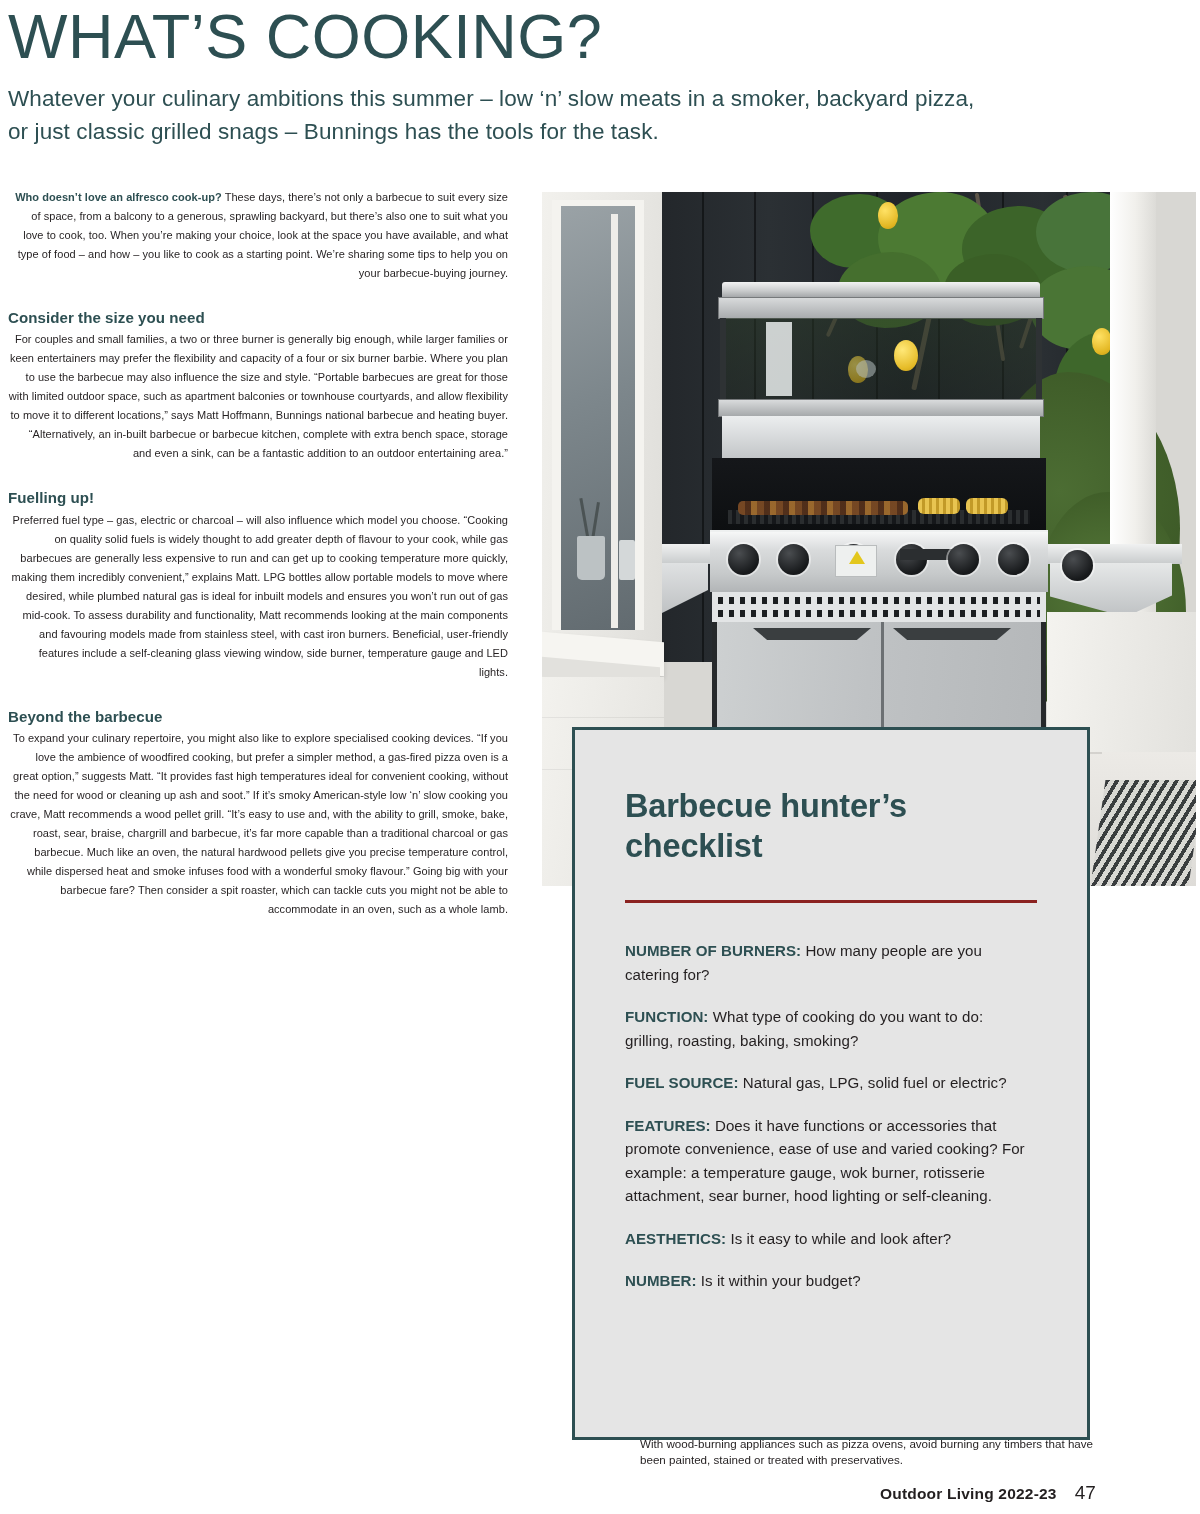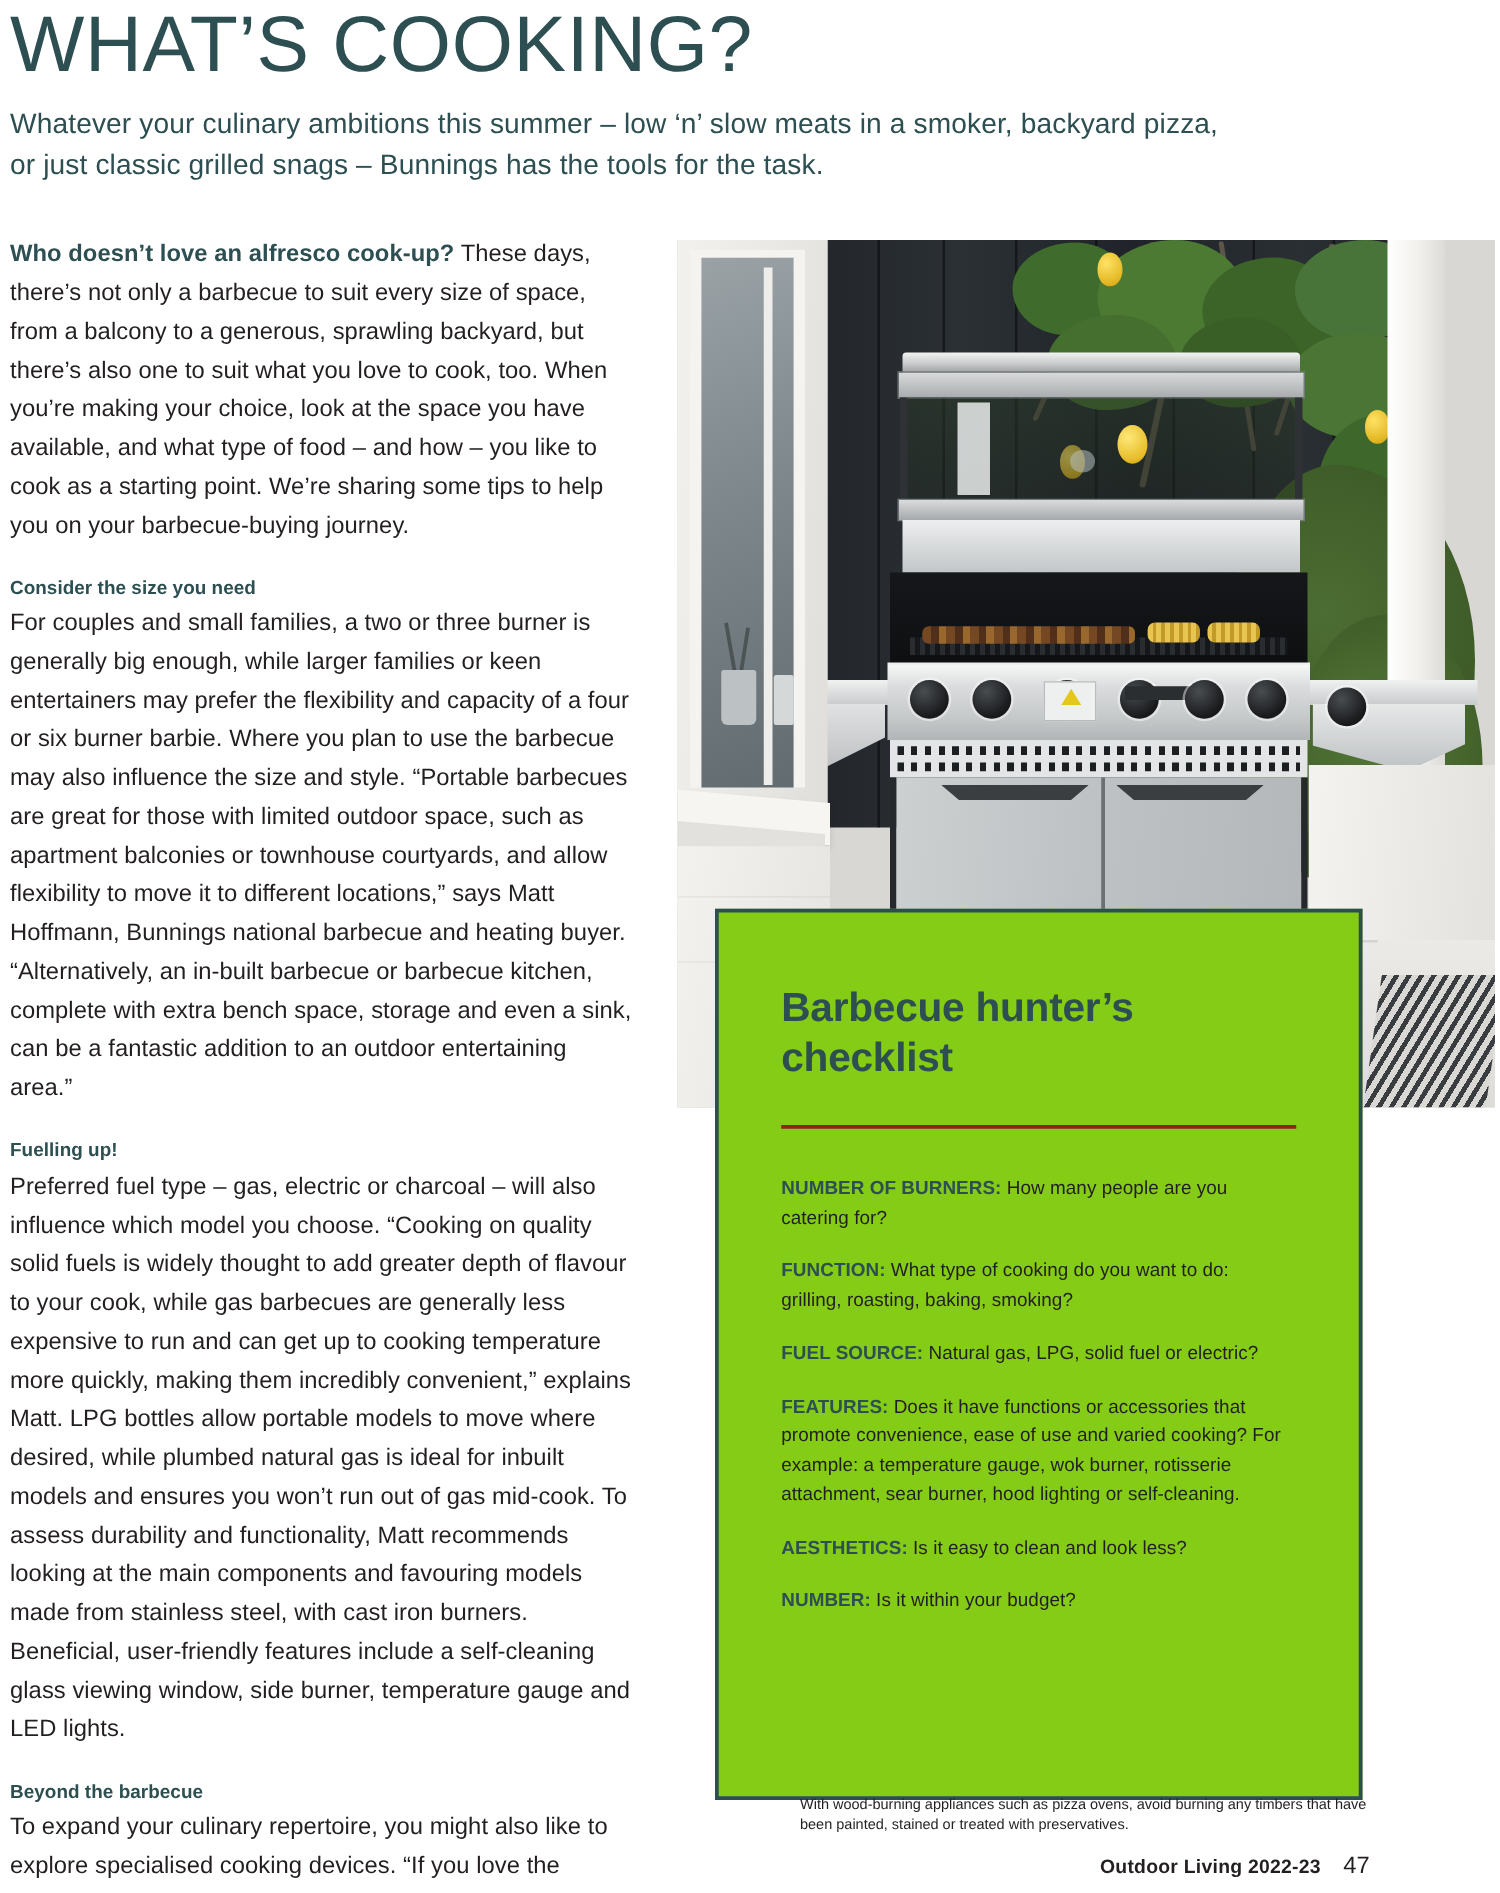--- a/index.html
+++ b/index.html
@@ -46,24 +46,24 @@
   }
 
   
   .col-left {
     position: absolute;
     left: 8px;
     top: 188px;
     width: 500px;
   }
   .col-left p {
-    font-size: 19px;
-    line-height: 31px;
+    font-size: 11px;
+    line-height: 19px;
     color: #231f20;
-    text-align: left;
+    text-align: right;
     letter-spacing: 0.05px;
   }
   .col-left .sec-head {
     font-size: 15.1px;
     line-height: 24.4px;
     font-weight: bold;
     color: #2d4f52;
     margin-top: 23px;
     letter-spacing: 0.05px;
   }
@@ -297,21 +297,21 @@
   .ph-floorline {
     position: absolute; left: 0; top: 560px; width: 560px; height: 2px;
     background: rgba(0,0,0,.1);
   }
 
   
   .checklist {
     position: absolute;
     left: 572px; top: 727px;
     width: 518px; height: 713px;
-    background: #84cc16;
+    background: #e5e5e5;
     border: 3px solid #2d4f52;
     padding: 56px 52px 0 50px;
   }
   .cl-title {
     font-size: 32.5px;
     line-height: 40px;
     font-weight: bold;
     color: #2d4f52;
     letter-spacing: -0.2px;
   }
@@ -486,21 +486,21 @@
   </div>
 
   <div class="checklist">
     <div class="cl-title">Barbecue hunter’s checklist</div>
     <div class="cl-rule"></div>
     <div class="cl-items">
       <div class="cl-item"><b>NUMBER OF BURNERS:</b><span> How many people are you catering for?</span></div>
       <div class="cl-item"><b>FUNCTION:</b><span> What type of cooking do you want to do: grilling, roasting, baking, smoking?</span></div>
       <div class="cl-item"><b>FUEL SOURCE:</b><span> Natural gas, LPG, solid fuel or electric?</span></div>
       <div class="cl-item"><b>FEATURES:</b><span> Does it have functions or accessories that promote convenience, ease of use and varied cooking? For example: a temperature gauge, wok burner, rotisserie attachment, sear burner, hood lighting or self-cleaning.</span></div>
-      <div class="cl-item"><b>AESTHETICS:</b><span> Is it easy to clean and look less?</span></div>
+      <div class="cl-item"><b>AESTHETICS:</b><span> Is it easy to while and look after?</span></div>
       <div class="cl-item"><b>NUMBER:</b><span> Is it within your budget?</span></div>
     </div>
   </div>
 
   <div class="photo-caption">With wood-burning appliances such as pizza ovens, avoid burning any timbers that have been painted, stained or treated with preservatives.</div>
 
   <div class="footer">
     <div class="footer-title">Outdoor Living 2022-23</div>
     <div class="footer-page">47</div>
   </div>

